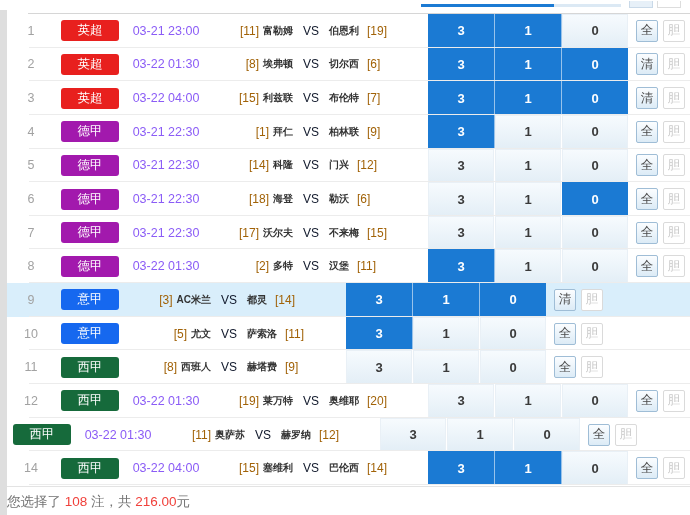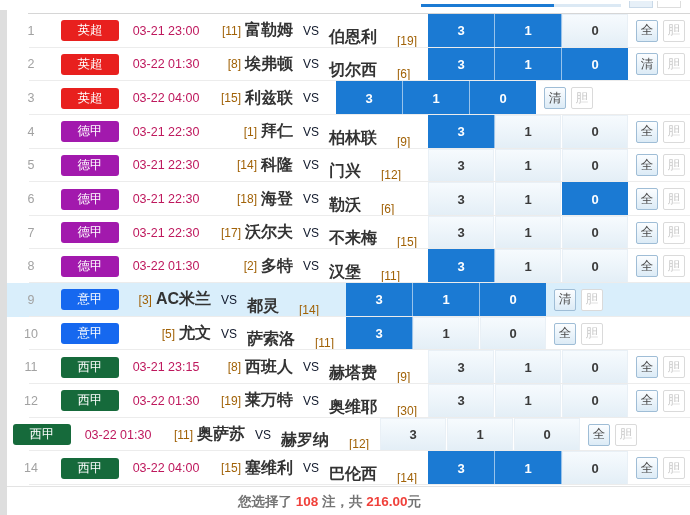--- a/index.html
+++ b/index.html
@@ -18,44 +18,44 @@
   .top-line{position:absolute;left:28px;right:0;top:13px;height:1px;background:#d6d6d6;}
 
   .table{position:absolute;left:7px;top:14px;width:683px;height:471px;display:flex;flex-direction:column;}
   .row{flex:1;display:flex;align-items:stretch;position:relative;background:#fff;}
   .row::after{content:"";position:absolute;left:22px;right:0;bottom:0;height:1px;background:#ececec;}
   .row.hl{background:var(--hl);}
   .col{display:flex;align-items:center;box-sizing:border-box;}
   .c-num{width:48px;justify-content:center;color:#a2a2a2;font-size:12.5px;}
   .c-badge{width:70px;justify-content:center;}
   .badge{display:block;width:58px;height:21px;line-height:21px;text-align:center;border-radius:3px;color:#fff;font-size:12.5px;}
-  .c-time{width:82px;justify-content:center;color:#be185d;font-size:12.5px;white-space:nowrap;}
+  .c-time{width:82px;justify-content:center;color:#8b5cf6;font-size:12.5px;white-space:nowrap;}
   .c-home{width:86px;justify-content:flex-end;gap:4px;white-space:nowrap;}
   .c-vs{width:36px;justify-content:center;color:#0f172a;font-size:12px;}
-  .c-away{width:92px;justify-content:flex-start;gap:20px;white-space:nowrap;align-items:flex-end;}
-  .tname{color:#333;font-weight:600;font-size:16px;}
+  .c-away{width:92px;justify-content:flex-start;gap:8px;white-space:nowrap;}
+  .tname{color:#333;font-weight:600;font-size:10px;}
   .rank{color:#a16207;font-size:12px;}
 
   .options{width:200px;margin-left:7px;display:flex;align-self:stretch;}
   .opt{flex:1;display:flex;align-items:center;justify-content:center;font-size:13px;font-weight:700;cursor:pointer;}
   .opt.sel{background:var(--sel-blue);color:#fdfeff;border-right:1px solid rgba(255,255,255,.55);}
   .opt.sel:last-child{border-right:none;}
   .opt.unsel{background:linear-gradient(180deg,#f7fbfe 0%,#e3eef6 100%);color:#3a3a3a;
              box-shadow:inset 0 0 0 1px #e9f0f6;border-right:1px solid #fff;}
   .opt.unsel:last-child{border-right:none;}
 
   .actions{margin-left:8px;display:flex;gap:5px;align-items:center;}
   .btn{width:22px;height:22px;box-sizing:border-box;display:flex;align-items:center;justify-content:center;
        font-size:12.5px;border-radius:2px;cursor:pointer;}
   .btn.action{border:1px solid #9fbdd6;background:linear-gradient(180deg,#fbfdff,#dcebf6);color:#4a4a4a;}
   .btn.dan{border:1px solid #dadada;background:#fff;color:#c9c9c9;}
 
   .footer{position:absolute;left:7px;right:0;top:486px;height:29px;border-top:1px solid #e3e3e3;
-          display:flex;align-items:center;justify-content:center;padding-right:38px;
-          font-size:13.5px;color:#737373;background:#fff;white-space:pre;font-weight:bold;}
+          display:flex;align-items:center;justify-content:flex-start;padding-right:38px;
+          font-size:13.5px;color:#737373;background:#fff;white-space:pre;}
   .footer .red{color:var(--red);}
 </style>
 </head>
 <body>
 
 <div class="page">
   <div class="left-strip"></div>
 
   <div class="sliver s-blue"></div>
   <div class="sliver s-light"></div>
@@ -118,20 +118,24 @@
     <div class="col c-num">3</div>
     <div class="col c-badge">
           <span class="badge" style="background: rgb(232, 32, 30);">英超</span>
         </div>
     <div class="col c-time">03-22 04:00</div>
     <div class="col c-home">
           <span class="rank">[15]</span>
           <span class="tname">利兹联</span>
         </div>
     <div class="col c-vs">VS</div>
+    <div class="col c-away">
+          <span class="tname">布伦特</span>
+          <span class="rank">[7]</span>
+        </div>
     <div class="options">
           <div class="opt sel">3</div>
           <div class="opt sel">1</div>
           <div class="opt sel">0</div>
         </div>
     <div class="actions">
       <span class="btn action">清</span>
       <span class="btn dan">胆</span>
     </div>
   </div>
@@ -306,21 +310,20 @@
     <div class="actions">
       <span class="btn action">全</span>
       <span class="btn dan">胆</span>
     </div>
   </div>
       <div class="row">
     <div class="col c-num">11</div>
     <div class="col c-badge">
           <span class="badge" style="background: rgb(22, 106, 59);">西甲</span>
         </div>
-    <div class="col c-time">03-21 23:15</div>
     <div class="col c-home">
           <span class="rank">[8]</span>
           <span class="tname">西班人</span>
         </div>
     <div class="col c-vs">VS</div>
     <div class="col c-away">
           <span class="tname">赫塔费</span>
           <span class="rank">[9]</span>
         </div>
     <div class="options">
@@ -339,21 +342,21 @@
           <span class="badge" style="background: rgb(22, 106, 59);">西甲</span>
         </div>
     <div class="col c-time">03-22 01:30</div>
     <div class="col c-home">
           <span class="rank">[19]</span>
           <span class="tname">莱万特</span>
         </div>
     <div class="col c-vs">VS</div>
     <div class="col c-away">
           <span class="tname">奥维耶</span>
-          <span class="rank">[30]</span>
+          <span class="rank">[20]</span>
         </div>
     <div class="options">
           <div class="opt unsel">3</div>
           <div class="opt unsel">1</div>
           <div class="opt unsel">0</div>
         </div>
     <div class="actions">
       <span class="btn action">全</span>
       <span class="btn dan">胆</span>
     </div>

